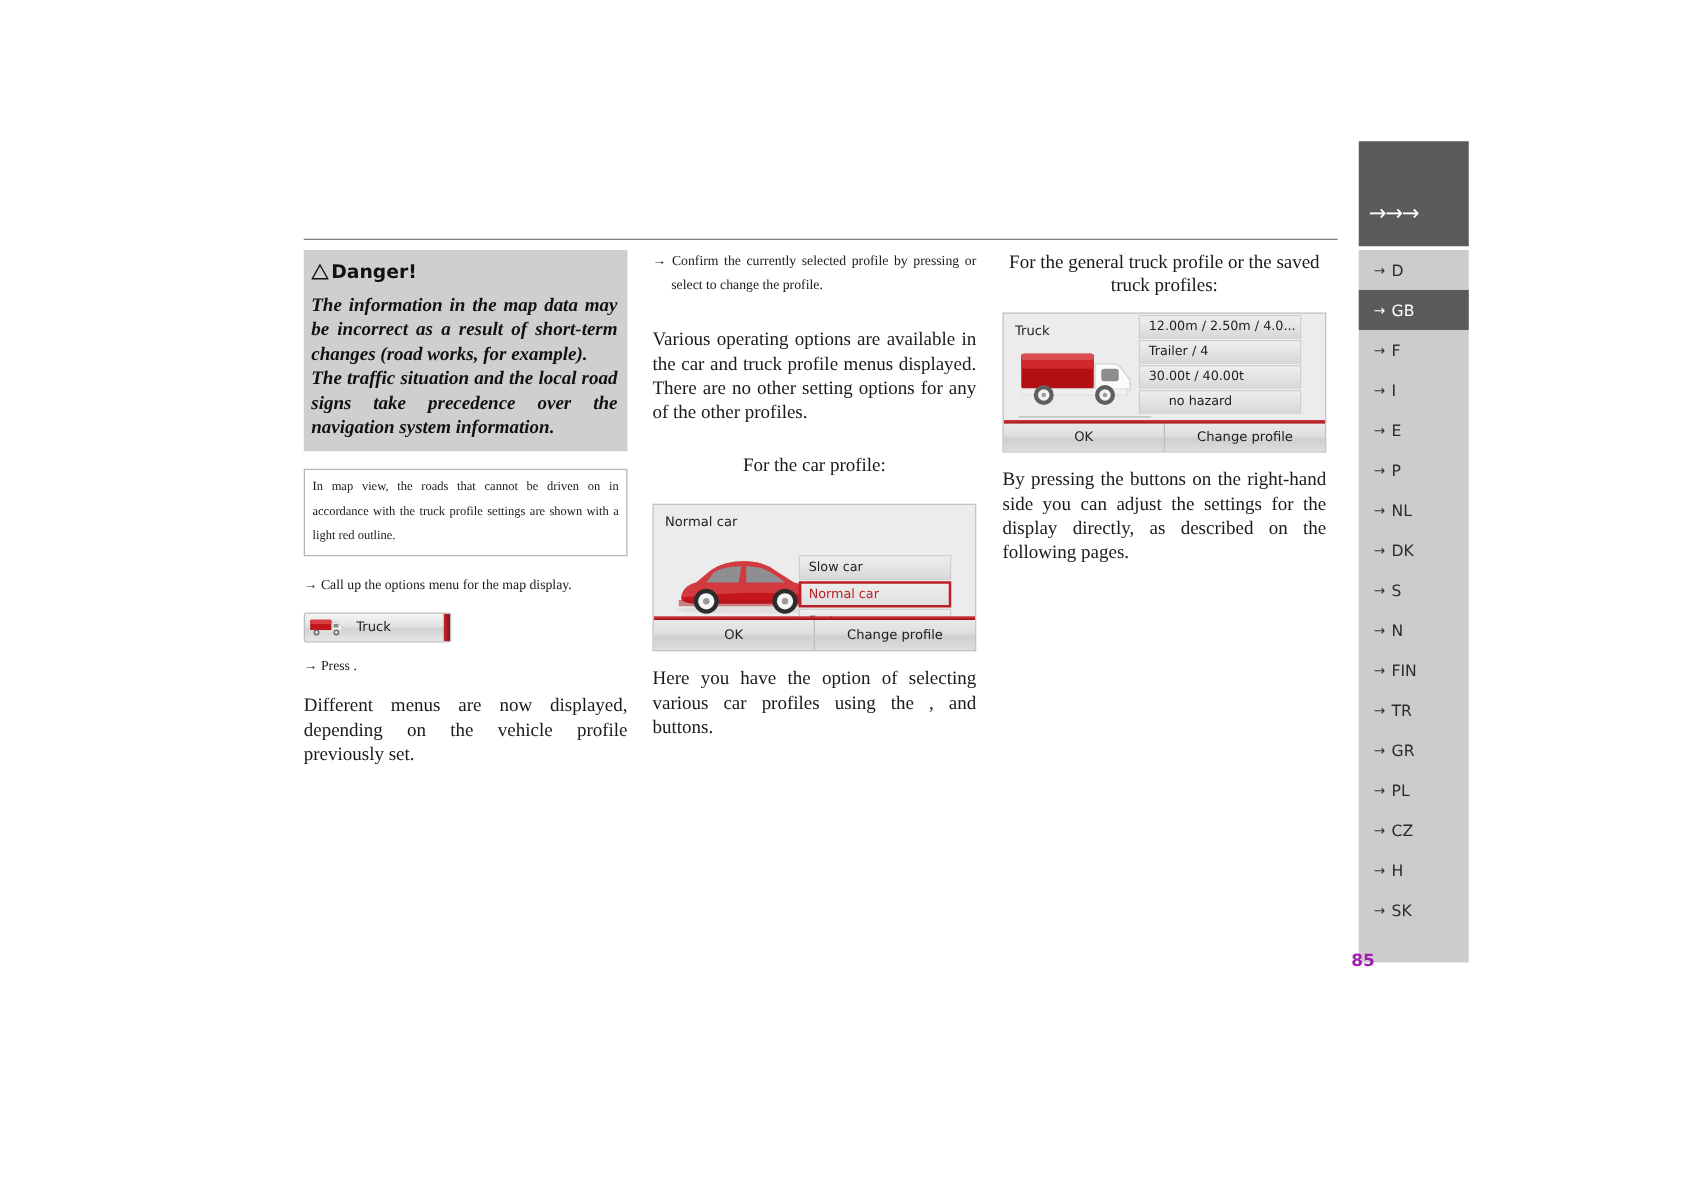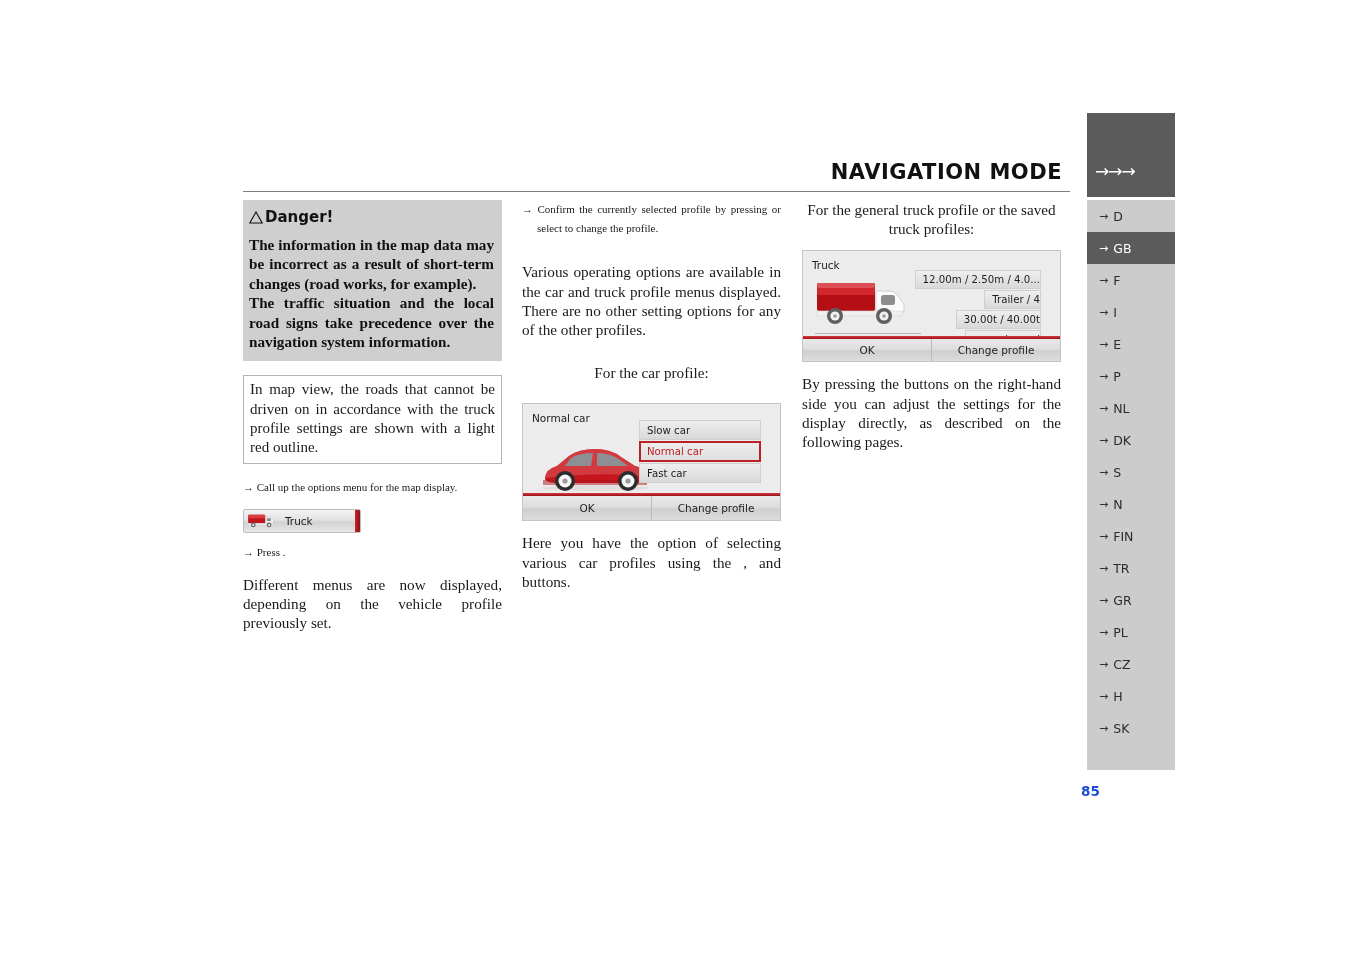--- a/index.html
+++ b/index.html
@@ -91,39 +91,40 @@
   }
   .warn-tri svg { display:block; }
   .danger-body {
     font-family: "Liberation Serif", serif;
     font-weight: bold;
     font-size: 15.2px;
     line-height: 19.4px;
     color: #111;
     text-align: justify;
     margin: 0;
+    font-style: italic;
   }
   .danger-body p { margin: 0; }
 
   
   .note-box {
     border: 1px solid #b5b5b5;
     margin-bottom: 14px;
   }
   .note-head {
     background: #cfcfcf;
     font-family: "Liberation Serif", serif;
     font-weight: bold;
     font-size: 15.2px;
     color: #111;
     padding: 2px 6px 3px 6px;
   }
   .note-body {
     font-family: "Liberation Serif", serif;
-    font-size: 15px;
+    font-size: 10px;
     line-height: 19.2px;
     color: #1a1a1a;
     text-align: justify;
     padding: 4px 6px 6px 6px;
     margin: 0;
   }
 
   .step {
     font-family: "Liberation Serif", serif;
     font-size: 11px;
@@ -244,33 +245,32 @@
     color: #333;
   }
   .side-item.active {
     background: #5b5b5b;
     color: #ffffff;
   }
   .side-item.active .sarr { color: #ffffff; }
 
   .pageno {
     position: absolute;
-    left: 1081px; top: 783px;
+    left: 1081px; top: 761px;
     font-family: "DejaVu Sans", sans-serif;
     font-weight: bold;
     font-size: 13.5px;
-    color: #1d4ed8;
+    color: #a21caf;
   }
 </style>
 </head>
 <body>
 
 <div id="page">
 
-  <div class="hdr-title">NAVIGATION MODE</div>
   <div class="hdr-block"></div>
   <div class="hdr-arrows">→→→</div>
   <div class="rule"></div>
 
   <div class="col col1">
 
     <div class="danger-box">
       <div class="danger-head">
         <span class="warn-tri">
           <svg width="14" height="13" viewBox="0 0 14 13">
@@ -332,21 +332,21 @@
           <circle cx="30" cy="45" r="10" fill="#2c2c2c"></circle>
           <circle cx="30" cy="45" r="6.5" fill="#f6f6f6"></circle>
           <circle cx="30" cy="45" r="2.6" fill="#9a9a9a"></circle>
           <circle cx="93" cy="45" r="10" fill="#2c2c2c"></circle>
           <circle cx="93" cy="45" r="6.5" fill="#f6f6f6"></circle>
           <circle cx="93" cy="45" r="2.6" fill="#9a9a9a"></circle>
         </svg>
         <div class="dev-illus-line" style="left:14px; top:96px; width:112px;"></div>
       </div>
 
-      <div class="dev-right" style="left:116px; top:16px; width:122px;">
+      <div class="dev-right" style="left:116px; top:40px; width:122px;">
         <div class="dev-item" style="height:20px;">Slow car</div>
         <div class="dev-item sel" style="height:21px; margin-top:1px;">Normal car</div>
         <div class="dev-item" style="height:20px; margin-top:1px;">Fast car</div>
       </div>
 
       <div class="dev-redline" style="bottom:24px;"></div>
       <div class="dev-btns" style="height:24px;">
         <div class="dev-btn">OK</div>
         <div class="dev-btn">Change profile</div>
       </div>
@@ -372,21 +372,21 @@
           <circle cx="22" cy="37" r="8" fill="#5f5f5f"></circle>
           <circle cx="22" cy="37" r="4.6" fill="#f2f2f2"></circle>
           <circle cx="22" cy="37" r="1.8" fill="#9b9b9b"></circle>
           <circle cx="71" cy="37" r="8" fill="#5f5f5f"></circle>
           <circle cx="71" cy="37" r="4.6" fill="#f2f2f2"></circle>
           <circle cx="71" cy="37" r="1.8" fill="#9b9b9b"></circle>
         </svg>
         <div class="dev-illus-line" style="left:12px; top:82px; width:106px;"></div>
       </div>
 
-      <div class="dev-right" style="left:108px; top:19px; width:130px;align-items:flex-end;">
+      <div class="dev-right" style="left:108px; top:1px; width:130px;">
         <div class="dev-item" style="height:19px;">12.00m / 2.50m / 4.0...</div>
         <div class="dev-item" style="height:19px; margin-top:1px;">Trailer / 4</div>
         <div class="dev-item" style="height:19px; margin-top:1px;">30.00t / 40.00t</div>
         <div class="dev-item" style="height:19px; margin-top:1px;padding-left:23px;">no hazard</div>
       </div>
 
       <div class="dev-redline" style="bottom:22px;"></div>
       <div class="dev-btns" style="height:22px;">
         <div class="dev-btn">OK</div>
         <div class="dev-btn">Change profile</div>

